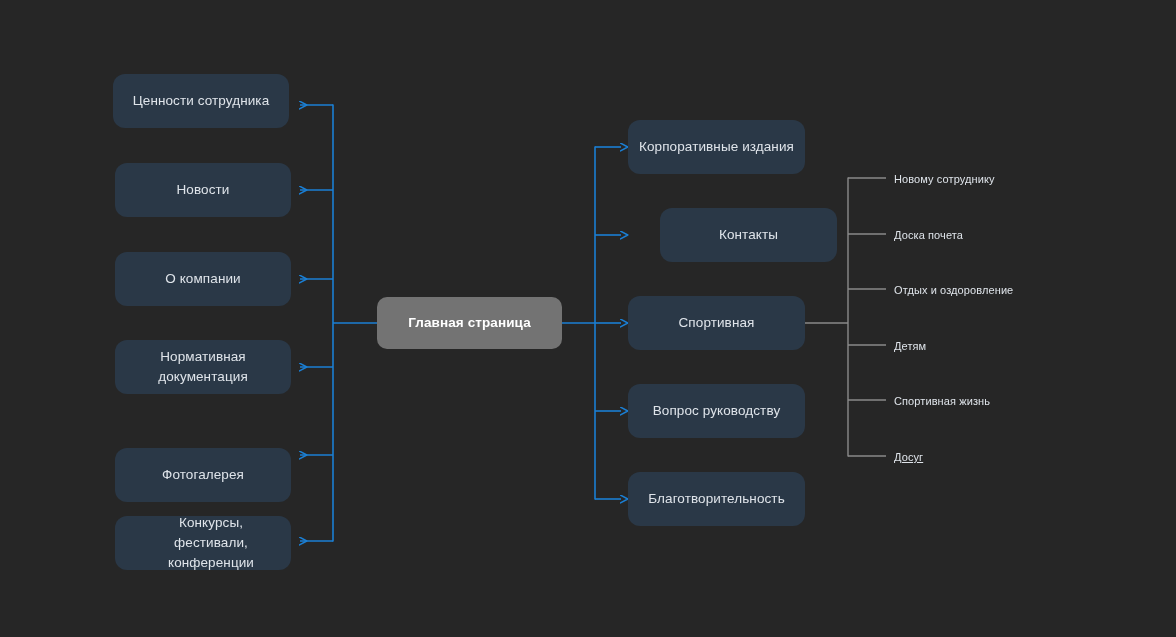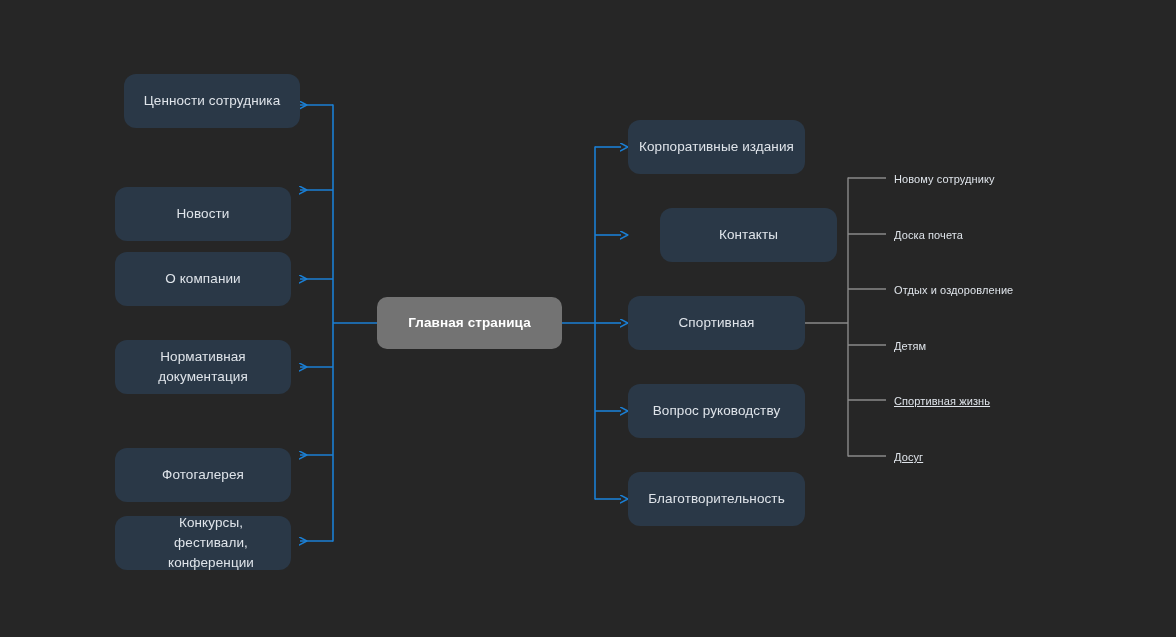--- a/index.html
+++ b/index.html
@@ -96,37 +96,37 @@
     <path d="M805,323 L848,323" stroke="#8a8a8a" stroke-width="1.4" fill="none"></path>
     <path d="M848,178 L848,456" stroke="#8a8a8a" stroke-width="1.4" fill="none" stroke-linecap="round"></path>
     <path d="M848,178 L886,178" stroke="#8a8a8a" stroke-width="1.4" fill="none"></path>
     <path d="M848,234 L886,234" stroke="#8a8a8a" stroke-width="1.4" fill="none"></path>
     <path d="M848,289 L886,289" stroke="#8a8a8a" stroke-width="1.4" fill="none"></path>
     <path d="M848,345 L886,345" stroke="#8a8a8a" stroke-width="1.4" fill="none"></path>
     <path d="M848,400 L886,400" stroke="#8a8a8a" stroke-width="1.4" fill="none"></path>
     <path d="M848,456 L886,456" stroke="#8a8a8a" stroke-width="1.4" fill="none"></path>
   </svg>
 
-  <div class="node" style="left:124px; top:74px; width:176px; height:54px;">Ценности сотрудника</div>
-  <div class="node" style="left:115px; top:163px; width:176px; height:54px;margin-top:24px;">Новости</div>
+  <div class="node" style="left:113px; top:74px; width:176px; height:54px;">Ценности сотрудника</div>
+  <div class="node" style="left:115px; top:163px; width:176px; height:54px;">Новости</div>
   <div class="node" style="left:115px; top:252px; width:176px; height:54px;">О компании</div>
   <div class="node" style="left:115px; top:340px; width:176px; height:54px;">Нормативная
 документация</div>
   <div class="node" style="left:115px; top:448px; width:176px; height:54px;">Фотогалерея</div>
   <div class="node" style="left:115px; top:516px; width:176px; height:54px;padding-left:26px;">Конкурсы, фестивали,
 конференции</div>
 
   <div class="node root" style="left:377px; top:297px; width:185px; height:52px;">Главная страница</div>
 
   <div class="node" style="left:628px; top:120px; width:177px; height:54px;">Корпоративные издания</div>
   <div class="node" style="left:628px; top:208px; width:177px; height:54px;margin-left:32px;">Контакты</div>
   <div class="node" style="left:628px; top:296px; width:177px; height:54px;">Спортивная</div>
   <div class="node" style="left:628px; top:384px; width:177px; height:54px;">Вопрос руководству</div>
   <div class="node" style="left:628px; top:472px; width:177px; height:54px;">Благотворительность</div>
 
   <div class="leaf-label" style="left:894px; top:170px;">Новому сотруднику</div>
   <div class="leaf-label" style="left:894px; top:226px;">Доска почета</div>
   <div class="leaf-label" style="left:894px; top:281px;">Отдых и оздоровление</div>
   <div class="leaf-label" style="left:894px; top:337px;">Детям</div>
-  <div class="leaf-label" style="left:894px; top:392px;text-decoration:underline;">Спортивная жизнь</div>
+  <div class="leaf-label" style="left:894px; top:392px;">Спортивная жизнь</div>
   <div class="leaf-label" style="left:894px; top:448px;text-decoration:underline;">Досуг</div>
 
 </div>
 
 </body></html>

